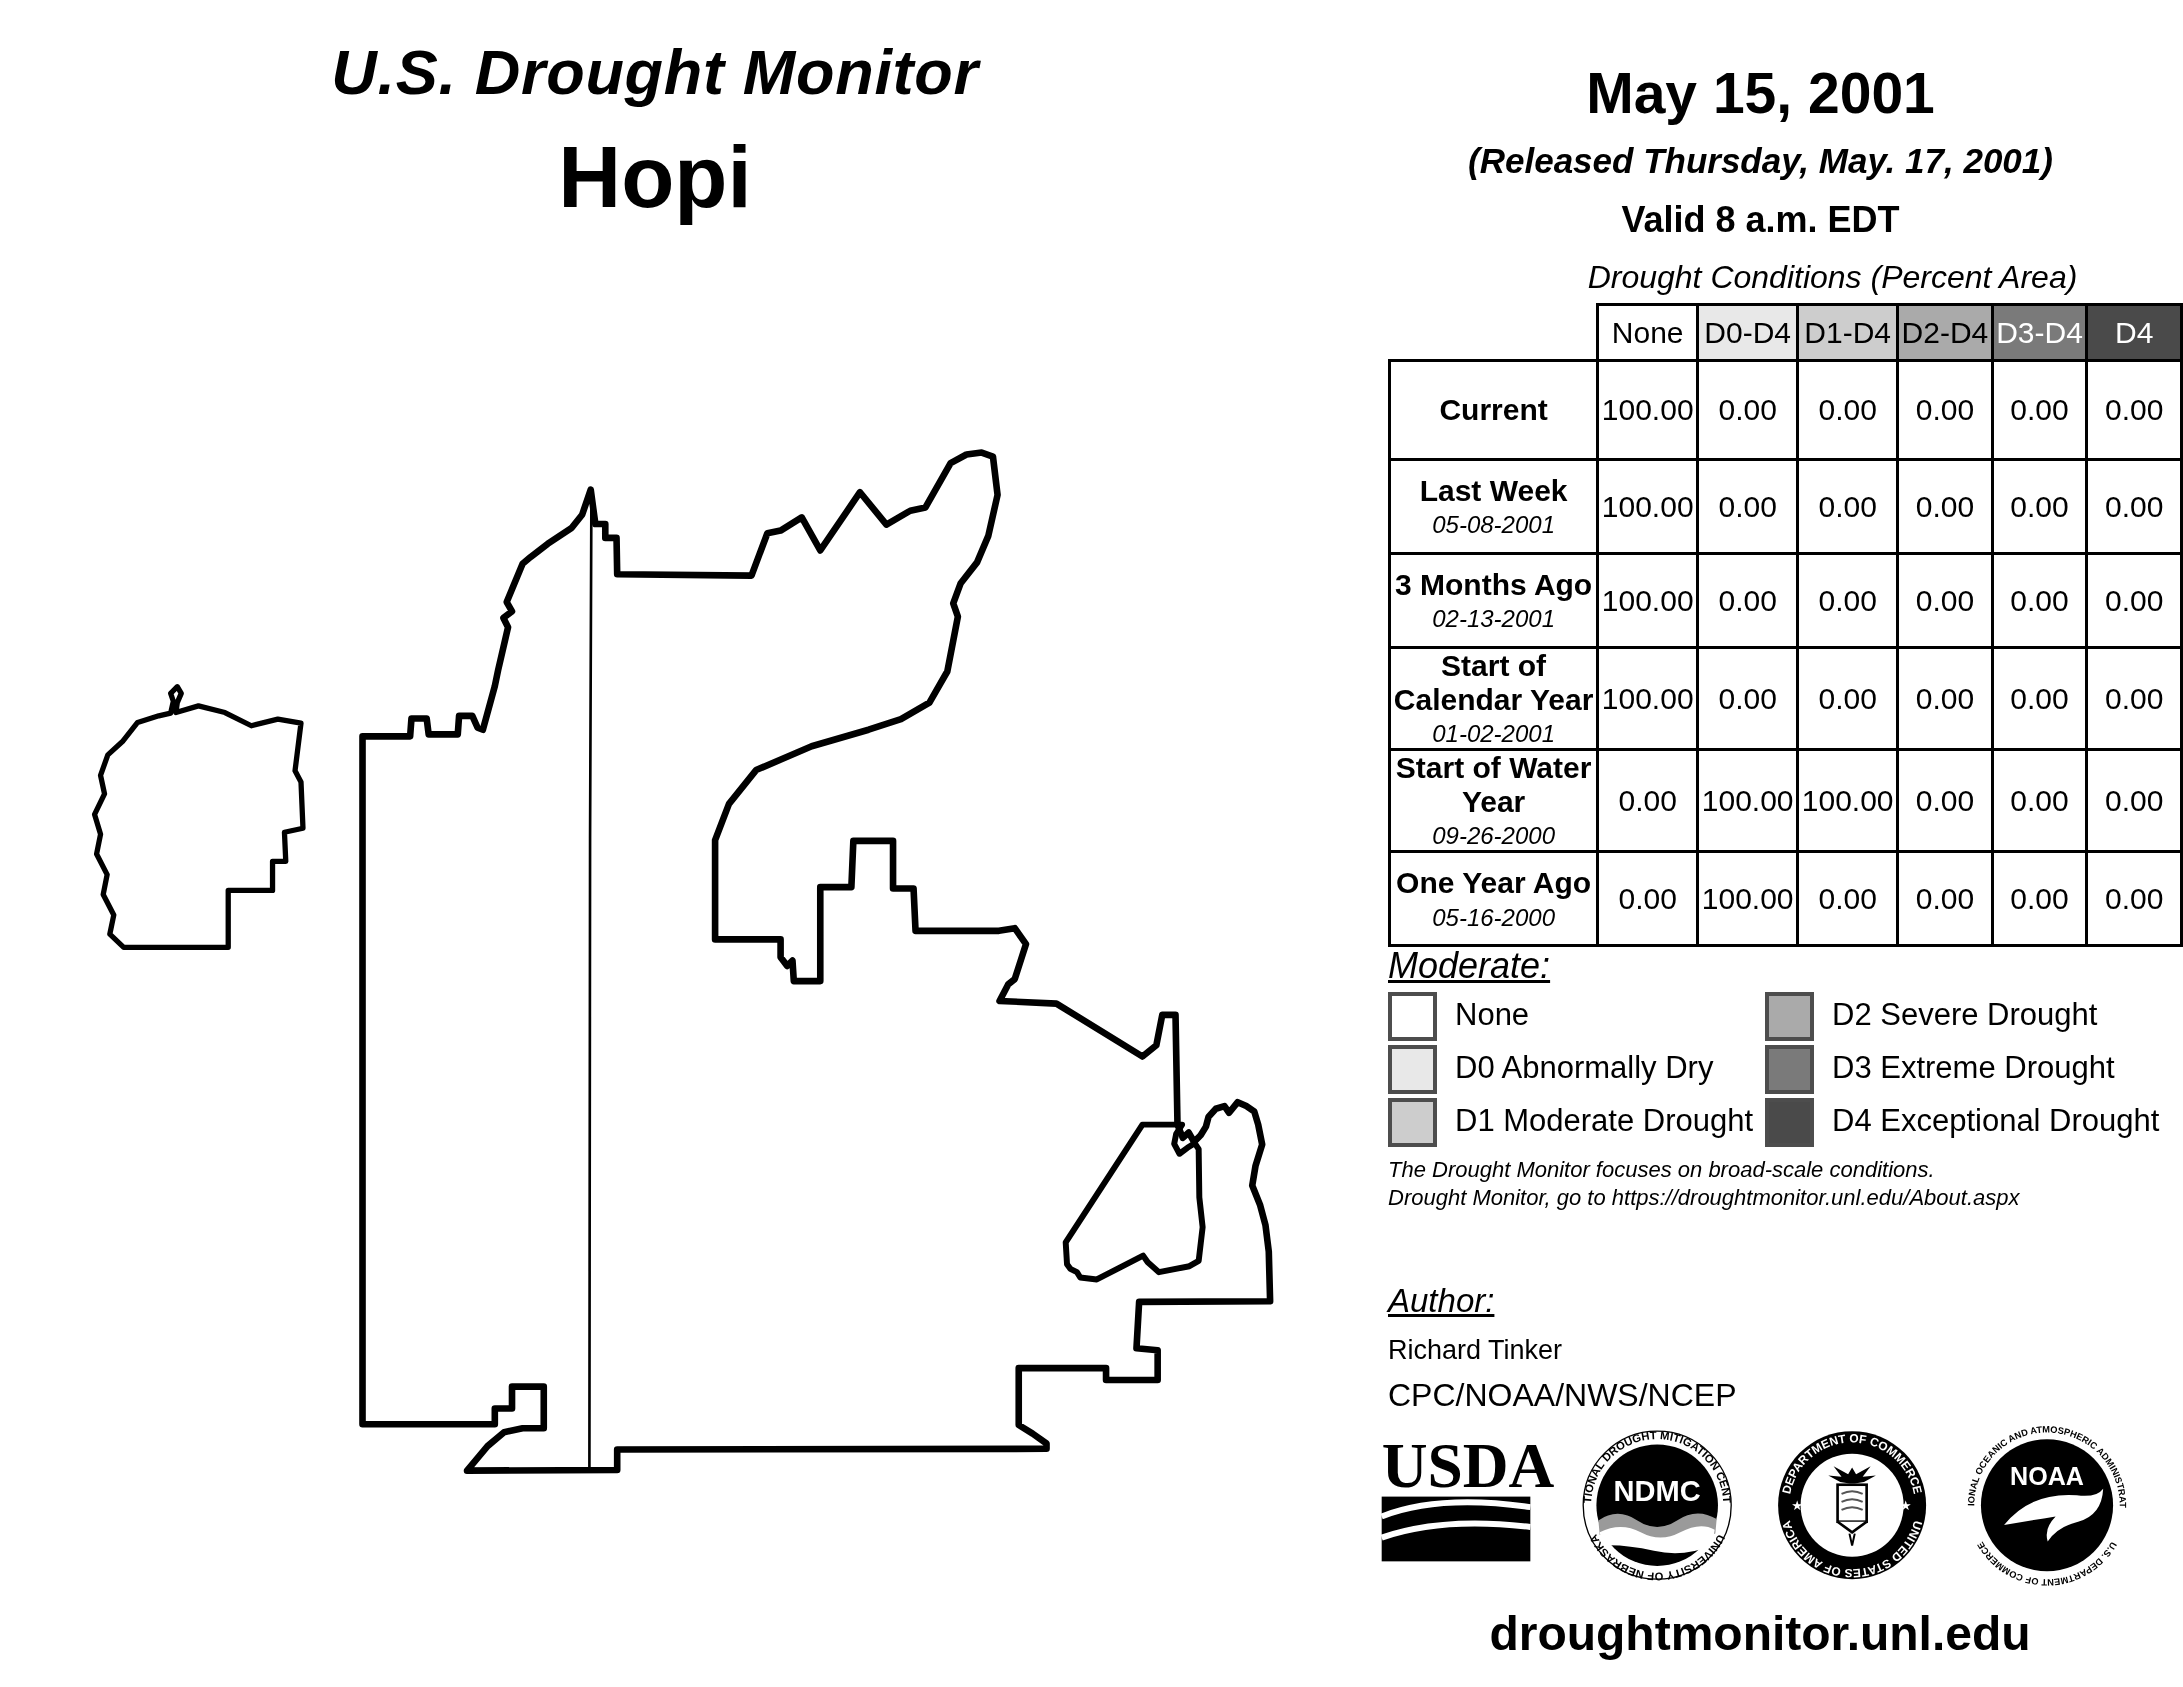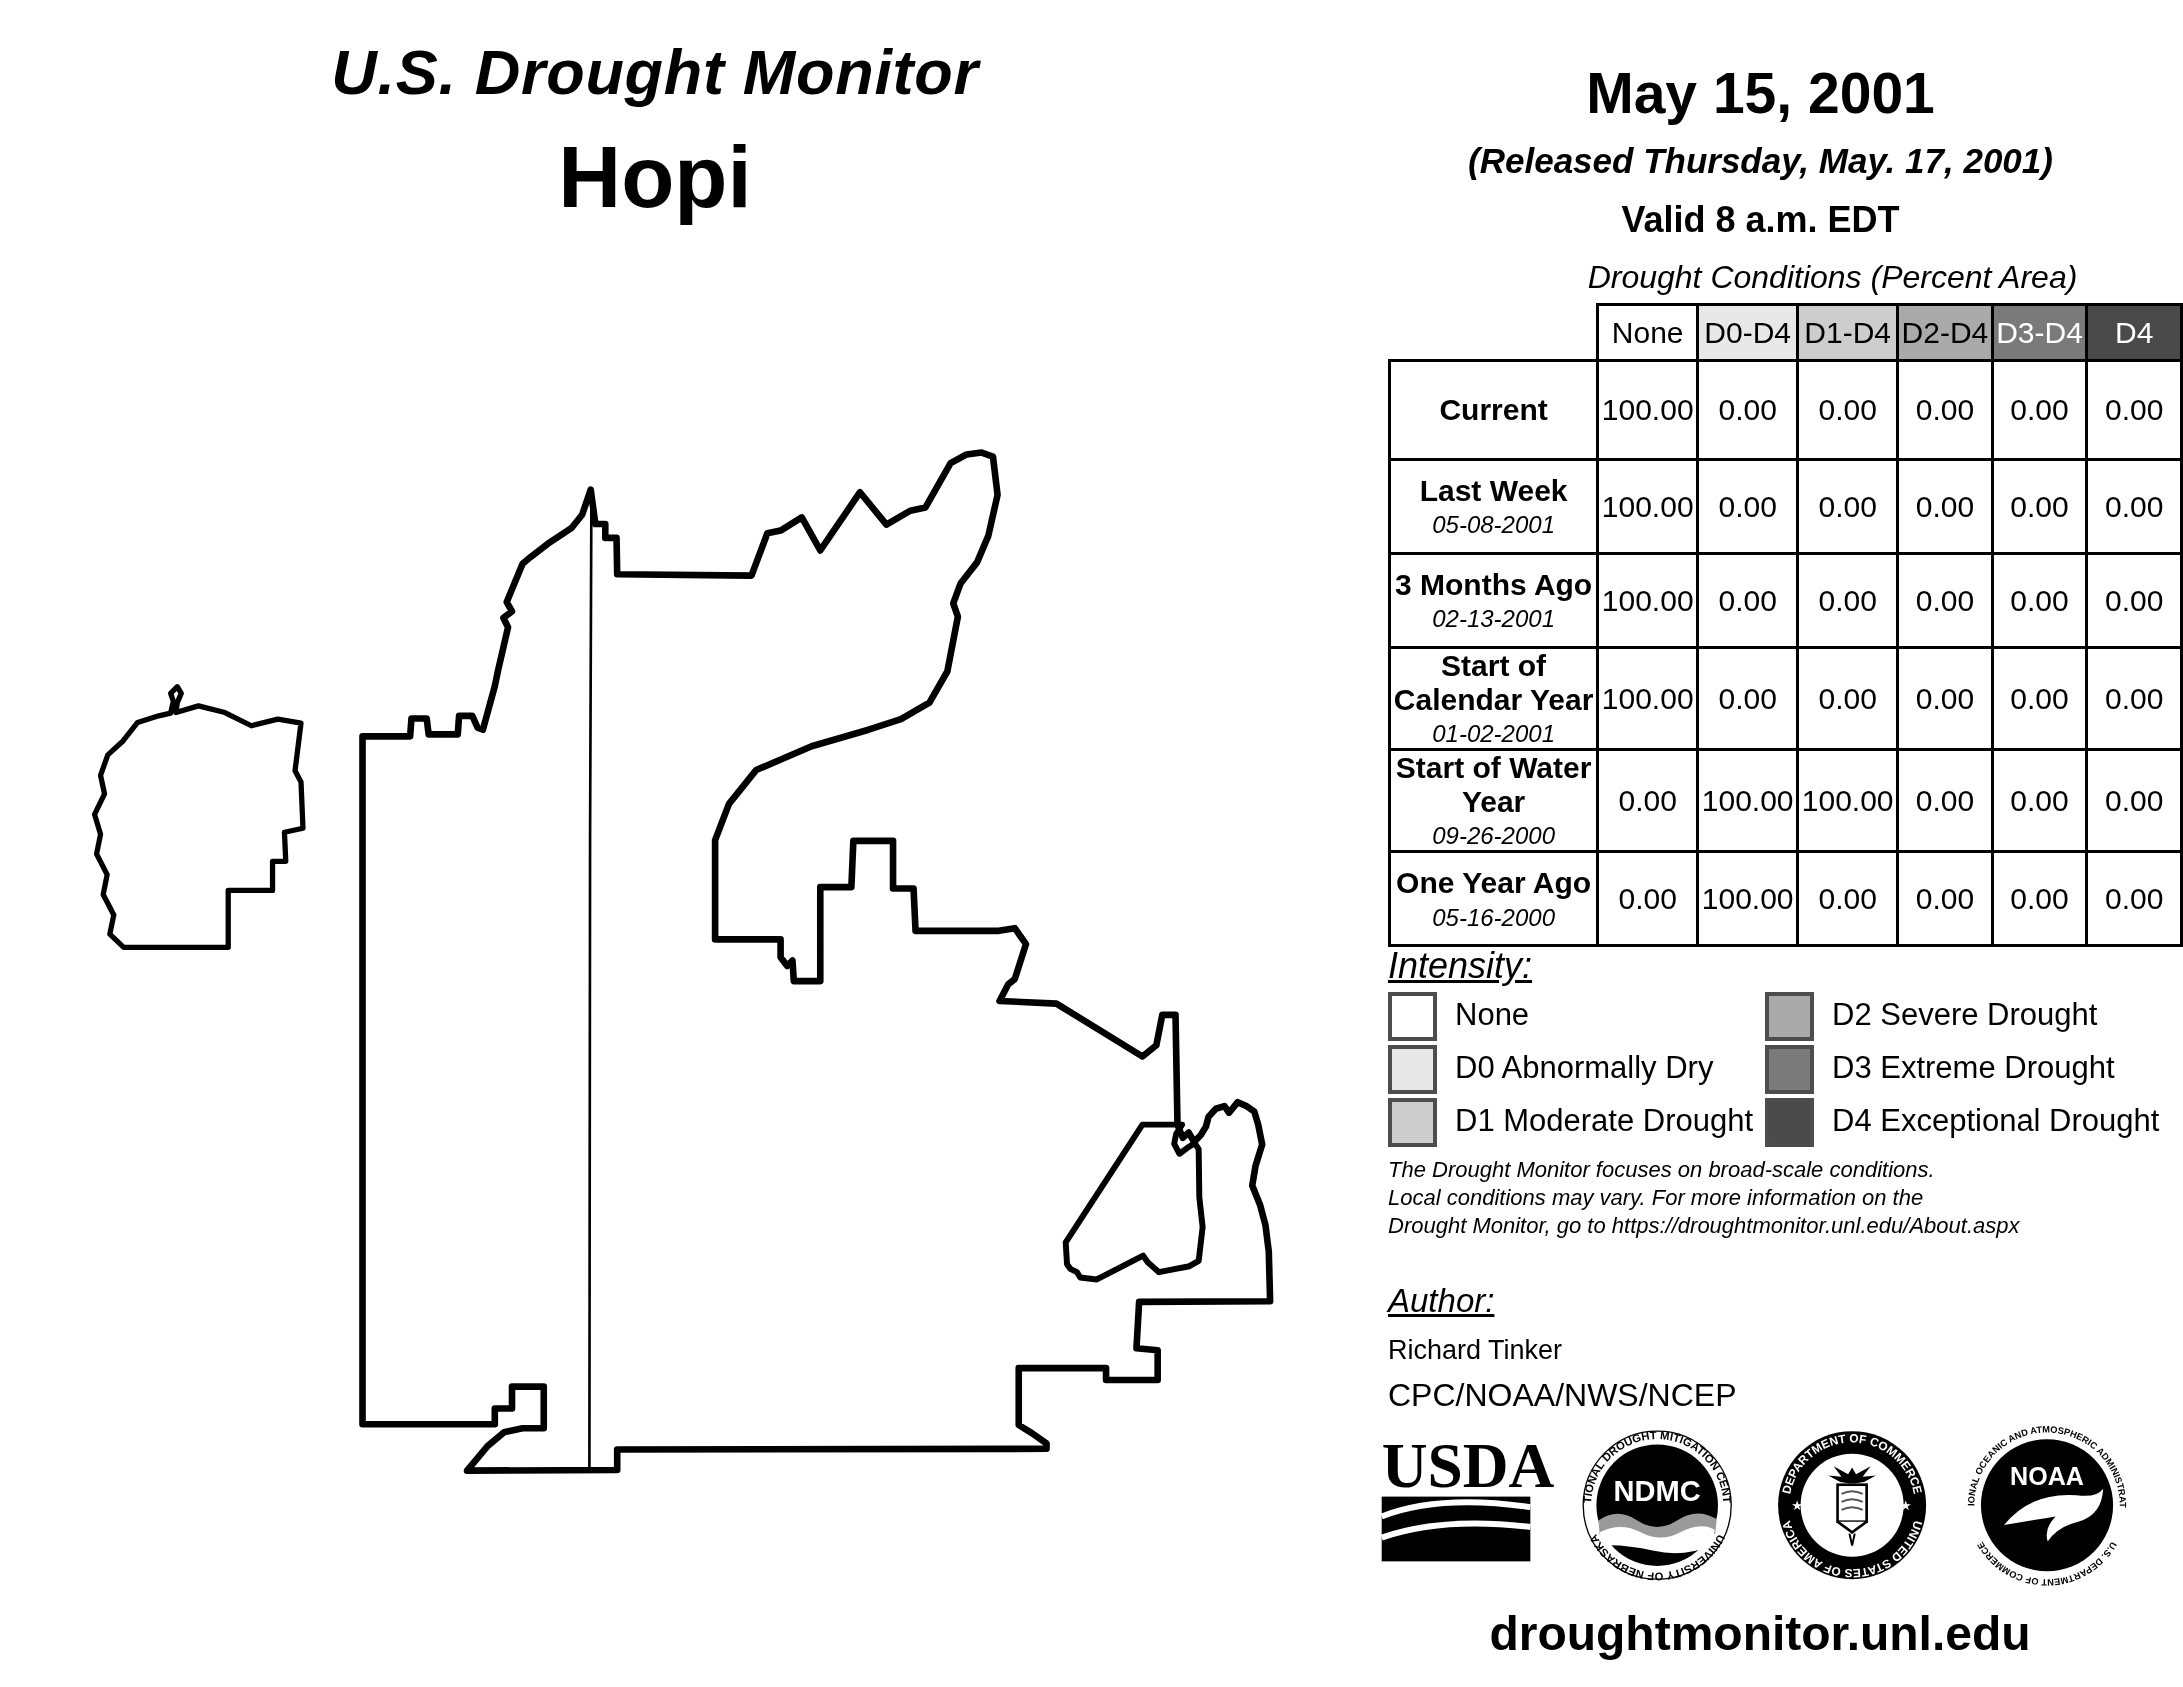--- a/index.html
+++ b/index.html
@@ -205,21 +205,21 @@
       <td class="val">0.00</td>
       <td class="val">100.00</td>
       <td class="val">0.00</td>
       <td class="val">0.00</td>
       <td class="val">0.00</td>
       <td class="val">0.00</td>
     </tr>
   </tbody>
 </table>
 
-<div class="abs intensity-h">Intensity:</div>
+<div class="abs intensity-h">Moderate:</div>
 
 <div class="abs legend-item" style="left:1388px;top:992px;">
   <span class="sw" style="background-color: rgb(255, 255, 255);"></span>
   <span class="lab">None</span>
 </div>
 <div class="abs legend-item" style="left:1388px;top:1045px;">
   <span class="sw" style="background-color: rgb(232, 232, 232);"></span>
   <span class="lab">D0 Abnormally Dry</span>
 </div>
 <div class="abs legend-item" style="left:1388px;top:1098px;">
@@ -234,21 +234,20 @@
   <span class="sw" style="background-color: rgb(122, 122, 122);"></span>
   <span class="lab">D3 Extreme Drought</span>
 </div>
 <div class="abs legend-item" style="left:1765px;top:1098px;">
   <span class="sw" style="background-color: rgb(74, 74, 74);"></span>
   <span class="lab">D4 Exceptional Drought</span>
 </div>
 
 <div class="abs disclaimer">
   <div>The Drought Monitor focuses on broad-scale conditions.</div>
-  <div>Local conditions may vary. For more information on the</div>
   <div>Drought Monitor, go to https://droughtmonitor.unl.edu/About.aspx</div>
 </div>
 
 <div class="abs author-h">Author:</div>
 <div class="abs author-n">Richard Tinker</div>
 <div class="abs author-o">CPC/NOAA/NWS/NCEP</div>
 
 <svg class="abs logos-svg" width="754" height="185" viewBox="0 0 1140 280" xmlns="http://www.w3.org/2000/svg">
 
   <g>

